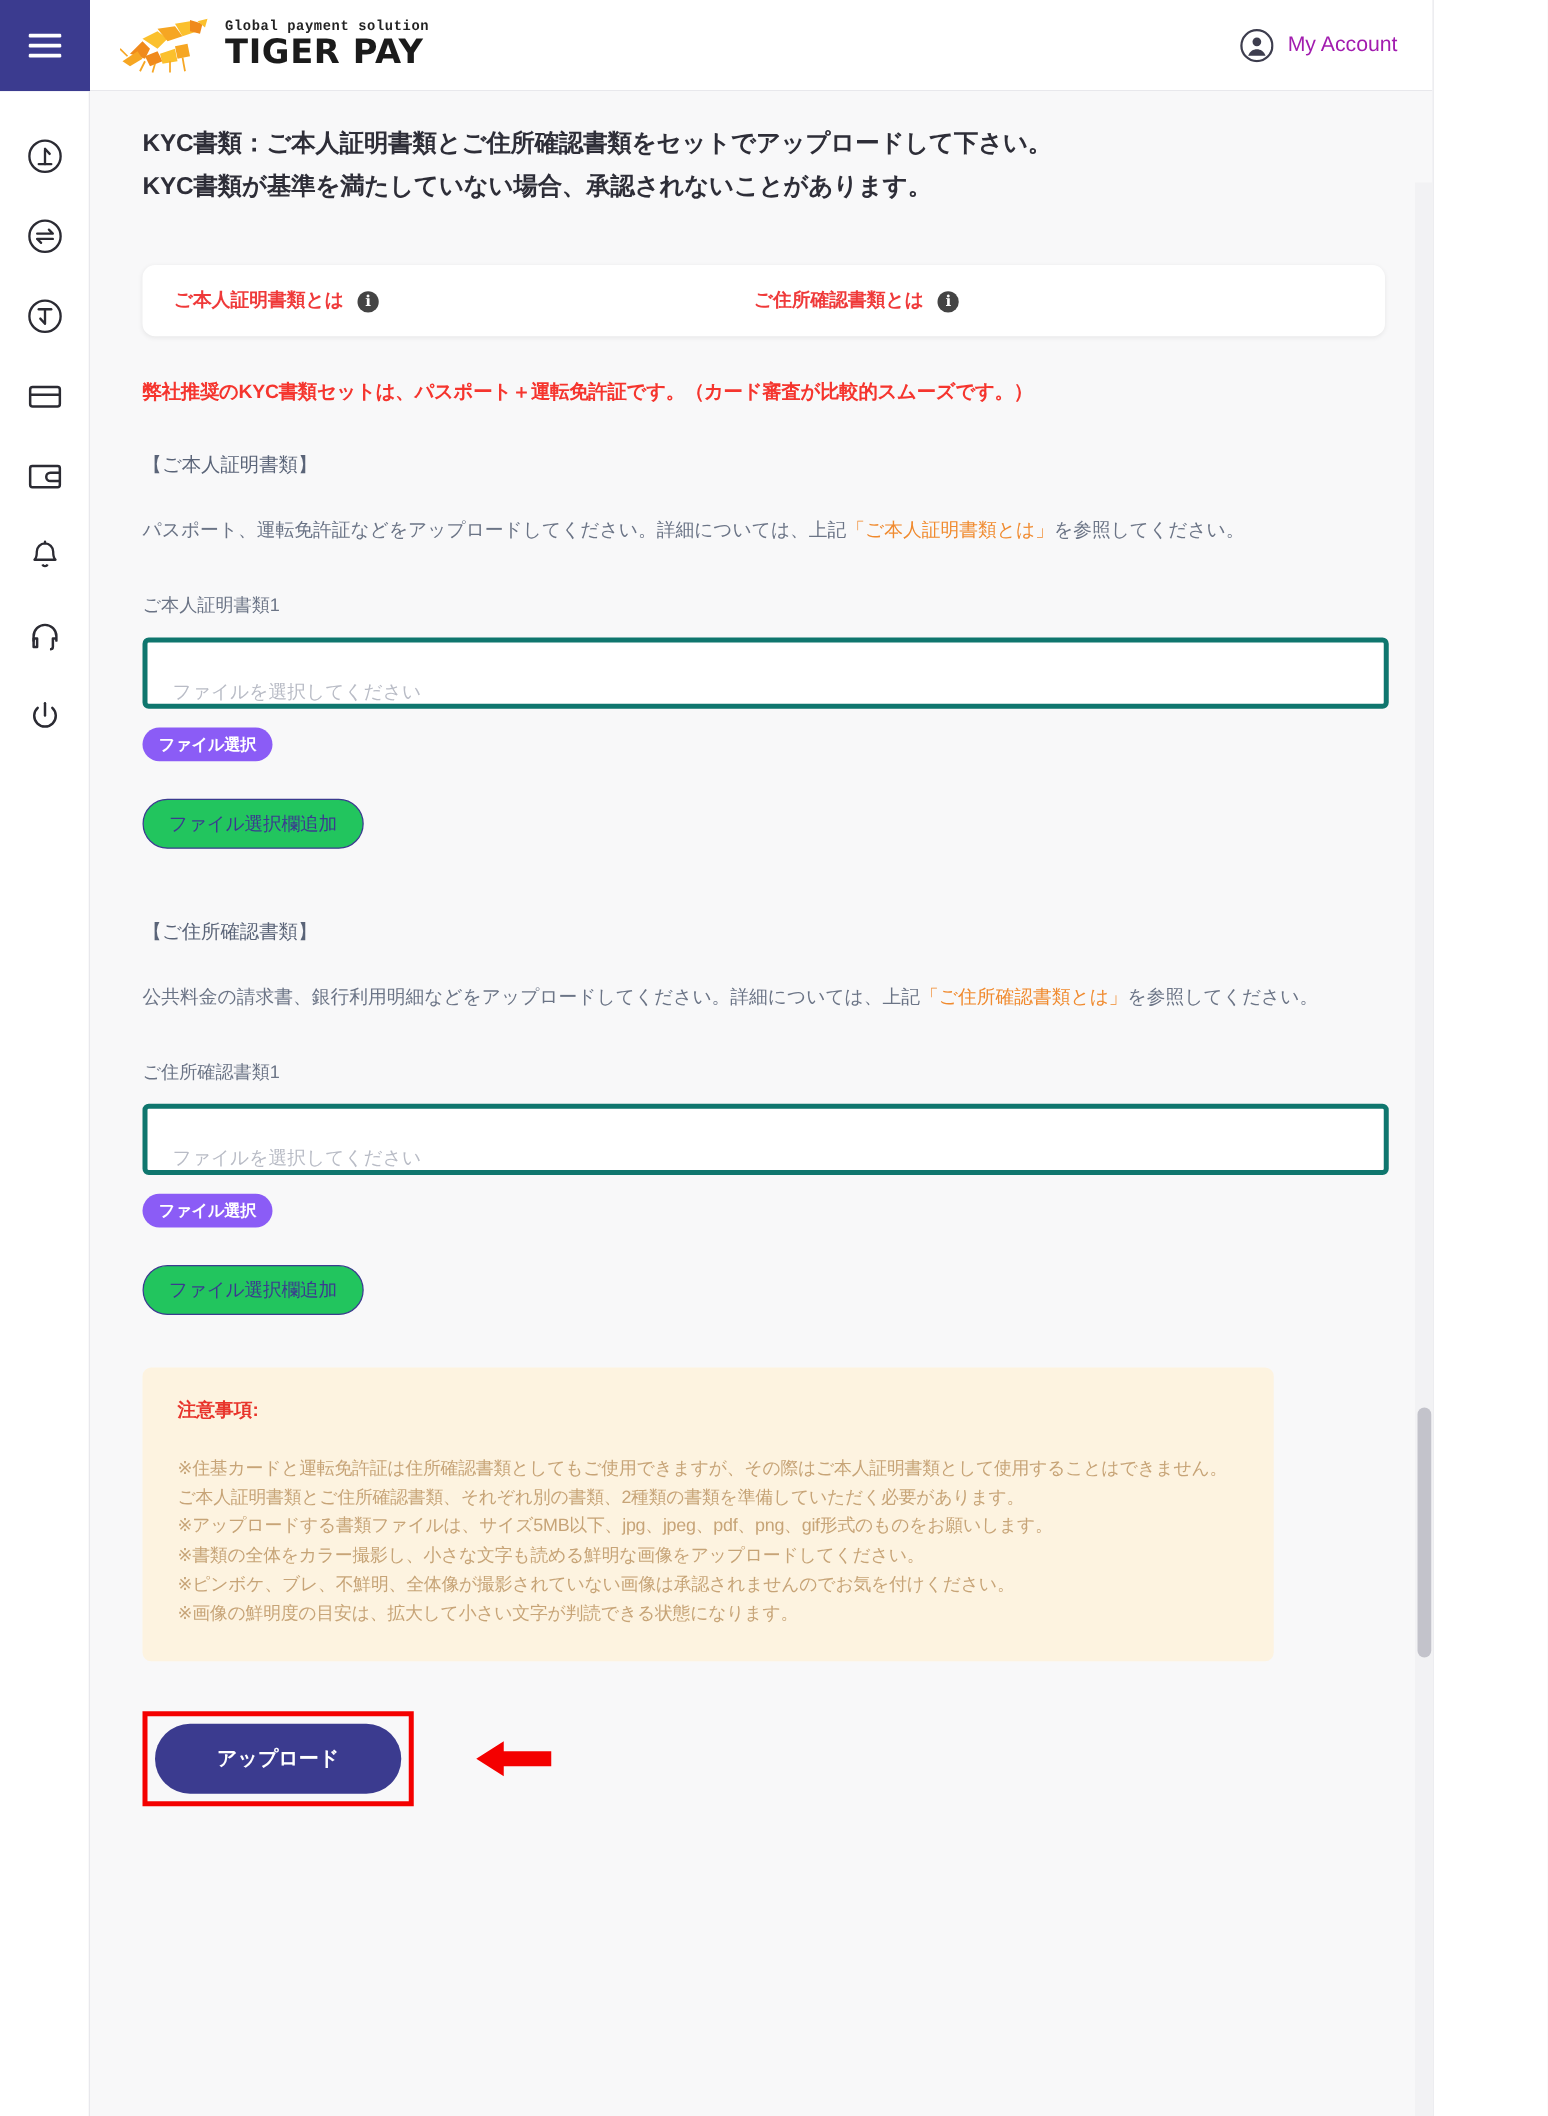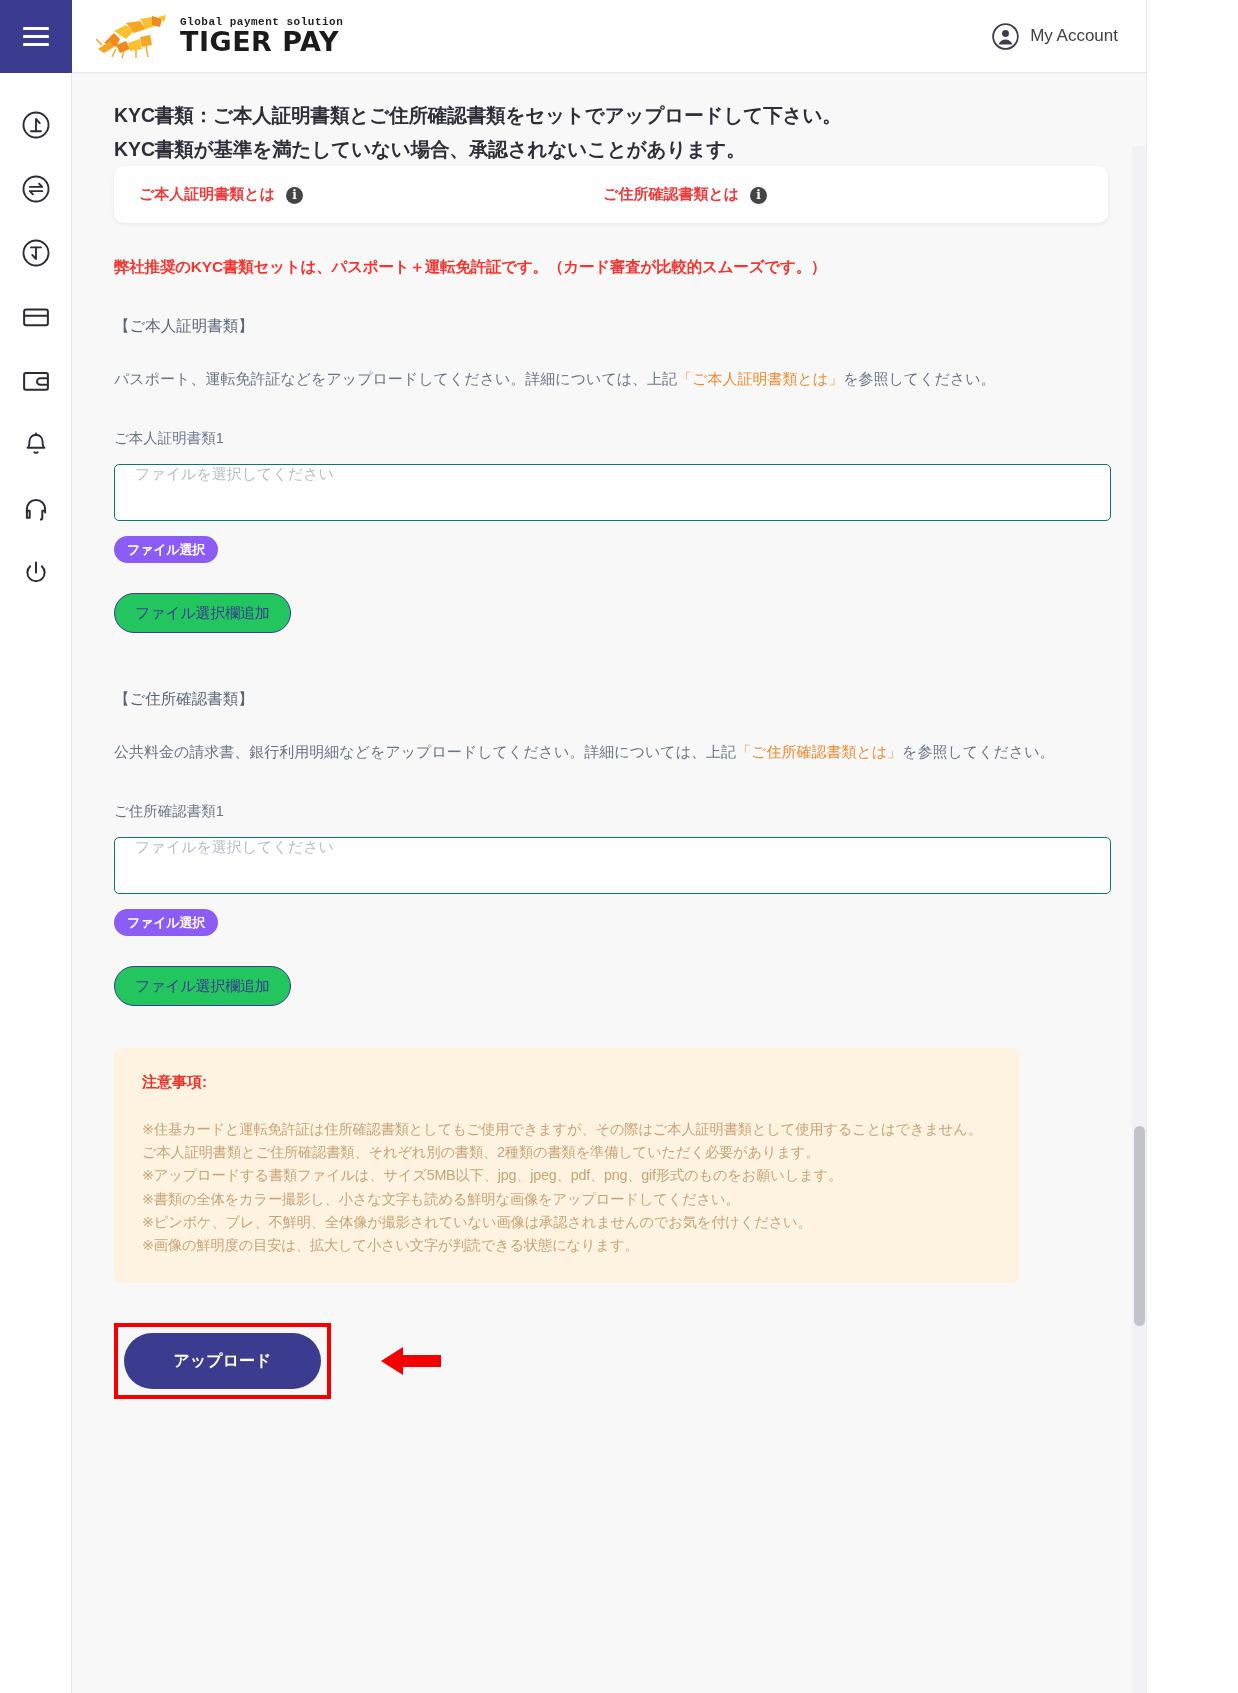--- a/index.html
+++ b/index.html
@@ -40,42 +40,42 @@
   }
   .logo-main {
     font-size: 27px; font-weight: 800; color: #1b1b1b; letter-spacing: .5px;
     line-height: 1.05; font-family: "DejaVu Sans", sans-serif;
   }
 
   .account {
     margin-left: auto; margin-right: 28px; display: flex; align-items: center; gap: 11px;
     cursor: pointer;
   }
-  .account-label { font-size: 17px; color: #404040; }
+  .account-label { font-size: 17px; color: #a21caf; }
 
   
   .sidebar {
     position: absolute; top: 73px; left: 0; width: 72px; bottom: 0;
     background: #ffffff; border-right: 1px solid #e8e8ec;
     display: flex; flex-direction: column; align-items: center;
     padding-top: 34px; gap: 28px;
   }
   .side-item {
     width: 44px; height: 36px; display: flex; align-items: center; justify-content: center;
     cursor: pointer;
   }
 
   
   .main {
     position: absolute; top: 73px; left: 72px; width: 1074px; bottom: 0;
     background: #f8f8f9; overflow: hidden;
   }
   .content { padding: 26px 38px 0 42px; }
 
-  .title-block { }
+  .title-block { margin-bottom: 46px; }
   .title-line {
     font-size: 19.5px; font-weight: 700; color: #2e2e38;
     line-height: 1.72; letter-spacing: -.1px;
   }
 
   .info-card {
     background: #fff; border-radius: 10px; box-shadow: 0 1px 4px rgba(0,0,0,.07);
     height: 57px; display: flex; align-items: center; padding: 0 25px;
     margin-bottom: 34px;
   }
@@ -99,22 +99,22 @@
     font-size: 15.5px; color: #5a6478; margin-bottom: 30px; font-weight: 400;
   }
   .section-desc {
     font-size: 15px; color: #6b7486; margin-bottom: 38px; line-height: 1.6;
   }
   .orange-ref { color: #f08a2e; }
 
   .field-label { font-size: 14.5px; color: #6b7486; margin-bottom: 16px; }
 
   .file-input {
-    width: 997px; height: 57px; background: #fff; border: 1px solid #0f766e;
-    border-radius: 5px; display: flex; align-items: flex-start; padding: 0 20px;
+    width: 997px; height: 57px; background: #fff; border: 4px solid #0f766e;
+    border-radius: 5px; display: flex; align-items: flex-end; padding: 0 20px;
     font-size: 15px; color: #b9bcc6; cursor: text;
   }
 
   .btn-file-select {
     margin-top: 15px; display: inline-flex; align-items: center; justify-content: center;
     height: 27px; padding: 0 13px; border-radius: 14px;
     background: #8b5cf6; color: #fff; font-size: 13px; font-weight: 700;
     border: none; cursor: pointer; letter-spacing: -.2px;
   }
 

